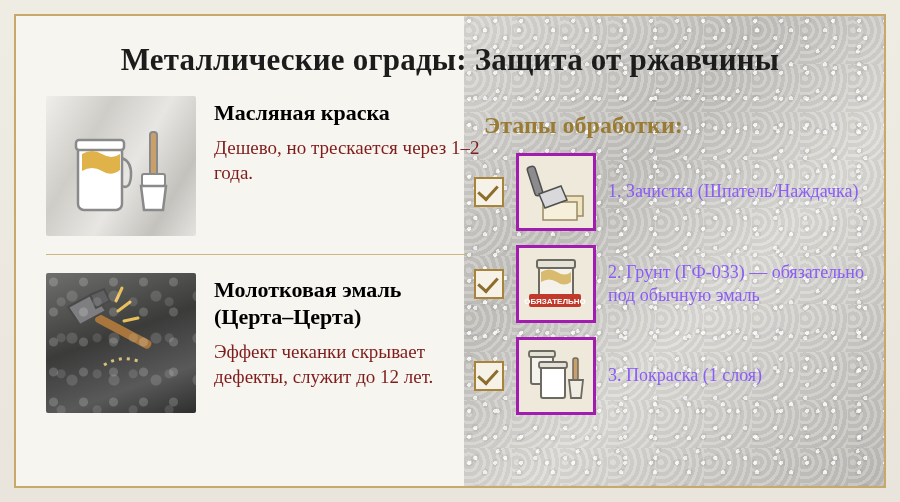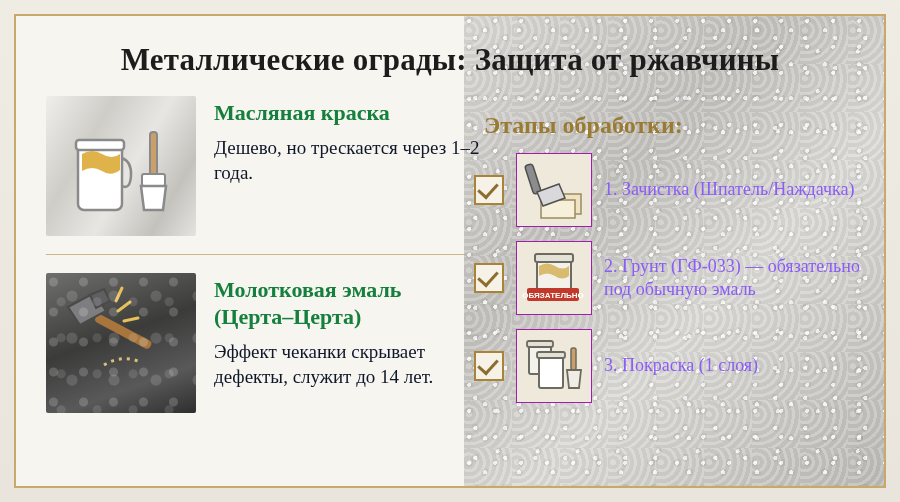--- a/index.html
+++ b/index.html
@@ -108,28 +108,28 @@
       radial-gradient(circle at 42% 80%, rgba(255,255,255,0.12) 0 4px, transparent 5px);
     background-size: 30px 30px, 42px 42px, 36px 36px;
   }
   .txt {
     padding-top: 4px;
   }
   .sub-head {
     font-family: "Liberation Serif", serif;
     font-size: 22px;
     font-weight: 700;
-    color: #15803d;
+    color: #000000;
     line-height: 1.22;
     margin-bottom: 8px;
   }
   .body-txt {
     font-family: "Liberation Serif", serif;
     font-size: 19px;
-    color: #0f172a;
+    color: #7f1d1d;
     line-height: 1.34;
   }
   .divider {
     height: 1px;
     background: #cbb684;
     margin: 18px 4px 18px 0;
     width: 420px;
   }
 
   
@@ -171,21 +171,21 @@
     height: 16px;
     border: solid #8d6d2c;
     border-width: 0 3px 3px 0;
     transform: rotate(42deg);
   }
   .step-icon {
     width: 74px;
     height: 72px;
     flex: 0 0 74px;
     background: #efe9db;
-    border: 1px solid #a21caf;
+    border: 3px solid #a21caf;
     position: relative;
     overflow: hidden;
   }
   .step-txt {
     font-family: "Liberation Serif", serif;
     font-size: 18px;
     color: #8b5cf6;
     line-height: 1.3;
   }
   svg { display: block; }
@@ -231,21 +231,21 @@
             <g stroke="#e8c05a" stroke-width="3" stroke-linecap="round">
               <path d="M72 38 l12 -9"></path>
               <path d="M78 48 l14 -3"></path>
               <path d="M70 28 l6 -13"></path>
             </g>
             <path d="M58 92 q16 -10 34 -4" fill="none" stroke="#d8c07a" stroke-width="3" stroke-dasharray="3 5"></path>
           </svg>
         </div>
         <div class="txt">
           <div class="sub-head">Молотковая эмаль (Церта–Церта)</div>
-          <div class="body-txt">Эффект чеканки скрывает дефекты, служит до 14 лет.</div>
+          <div class="body-txt">Эффект чеканки скрывает дефекты, служит до 12 лет.</div>
         </div>
       </div>
 
     </div>
 
     <div class="right-col">
       <div class="right-title">Этапы обработки:</div>
 
       <div class="step">
         <div class="check"></div>

